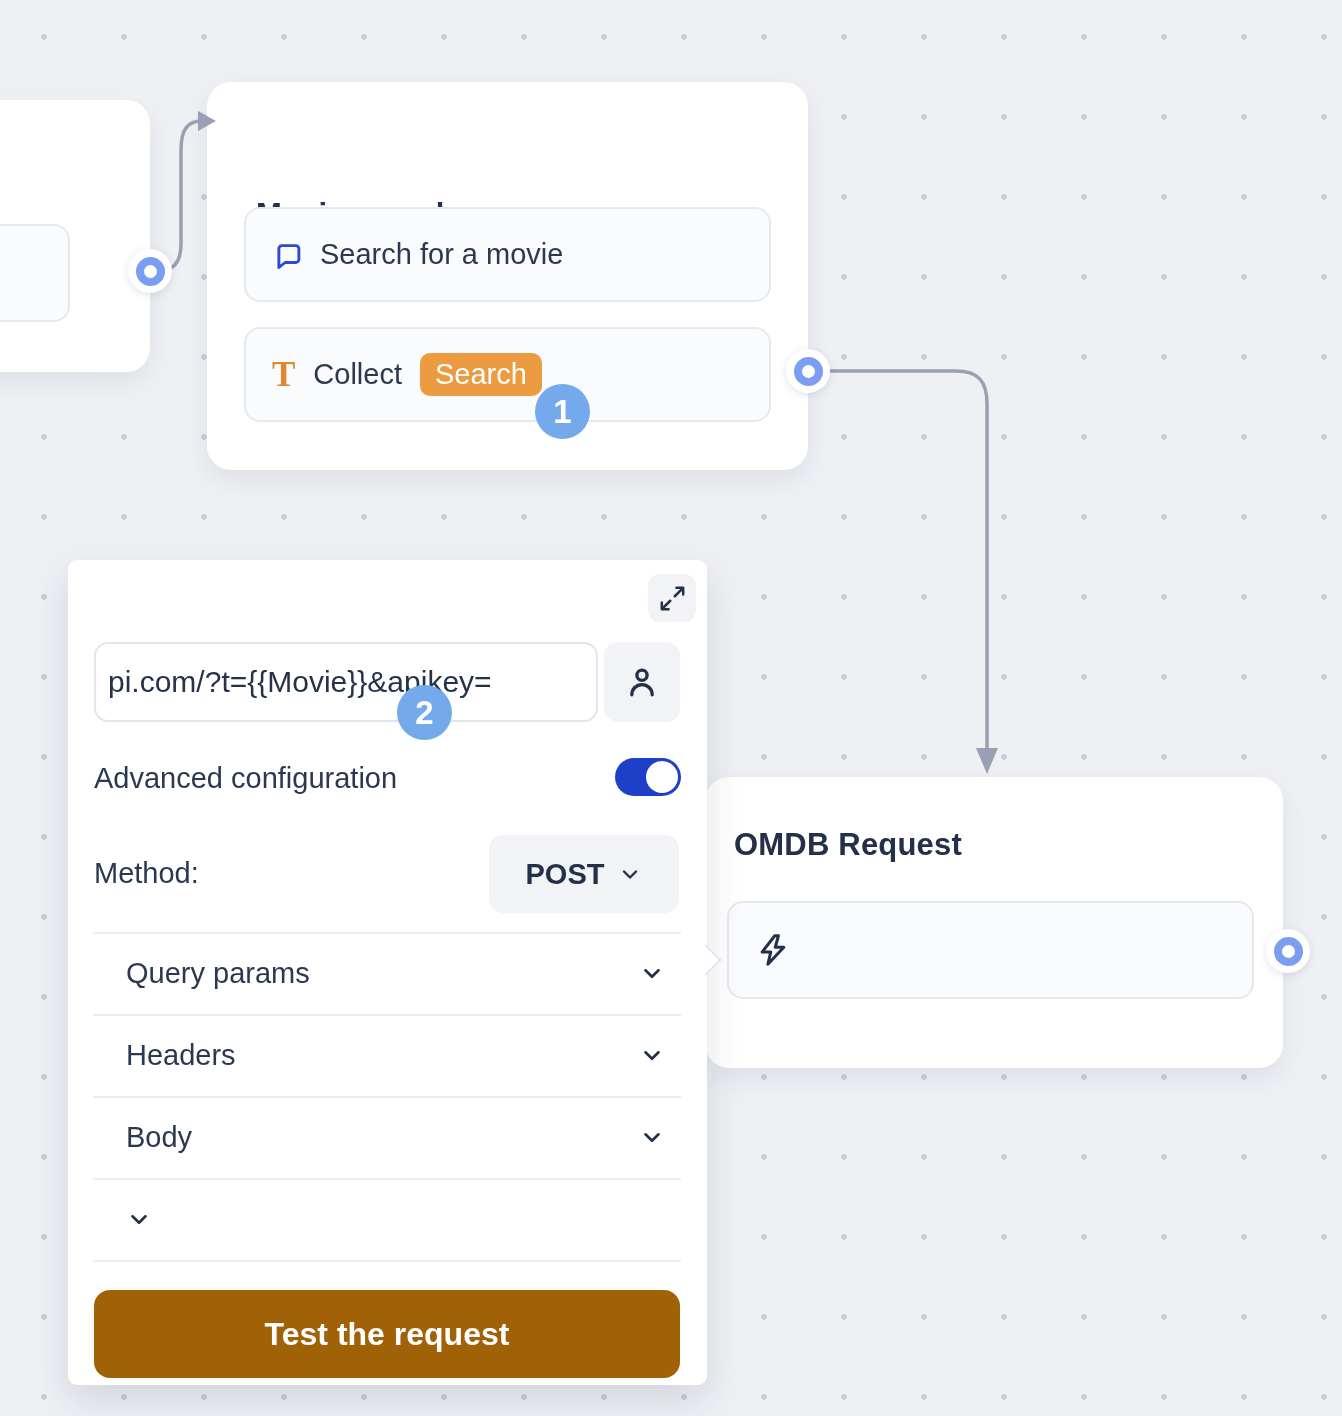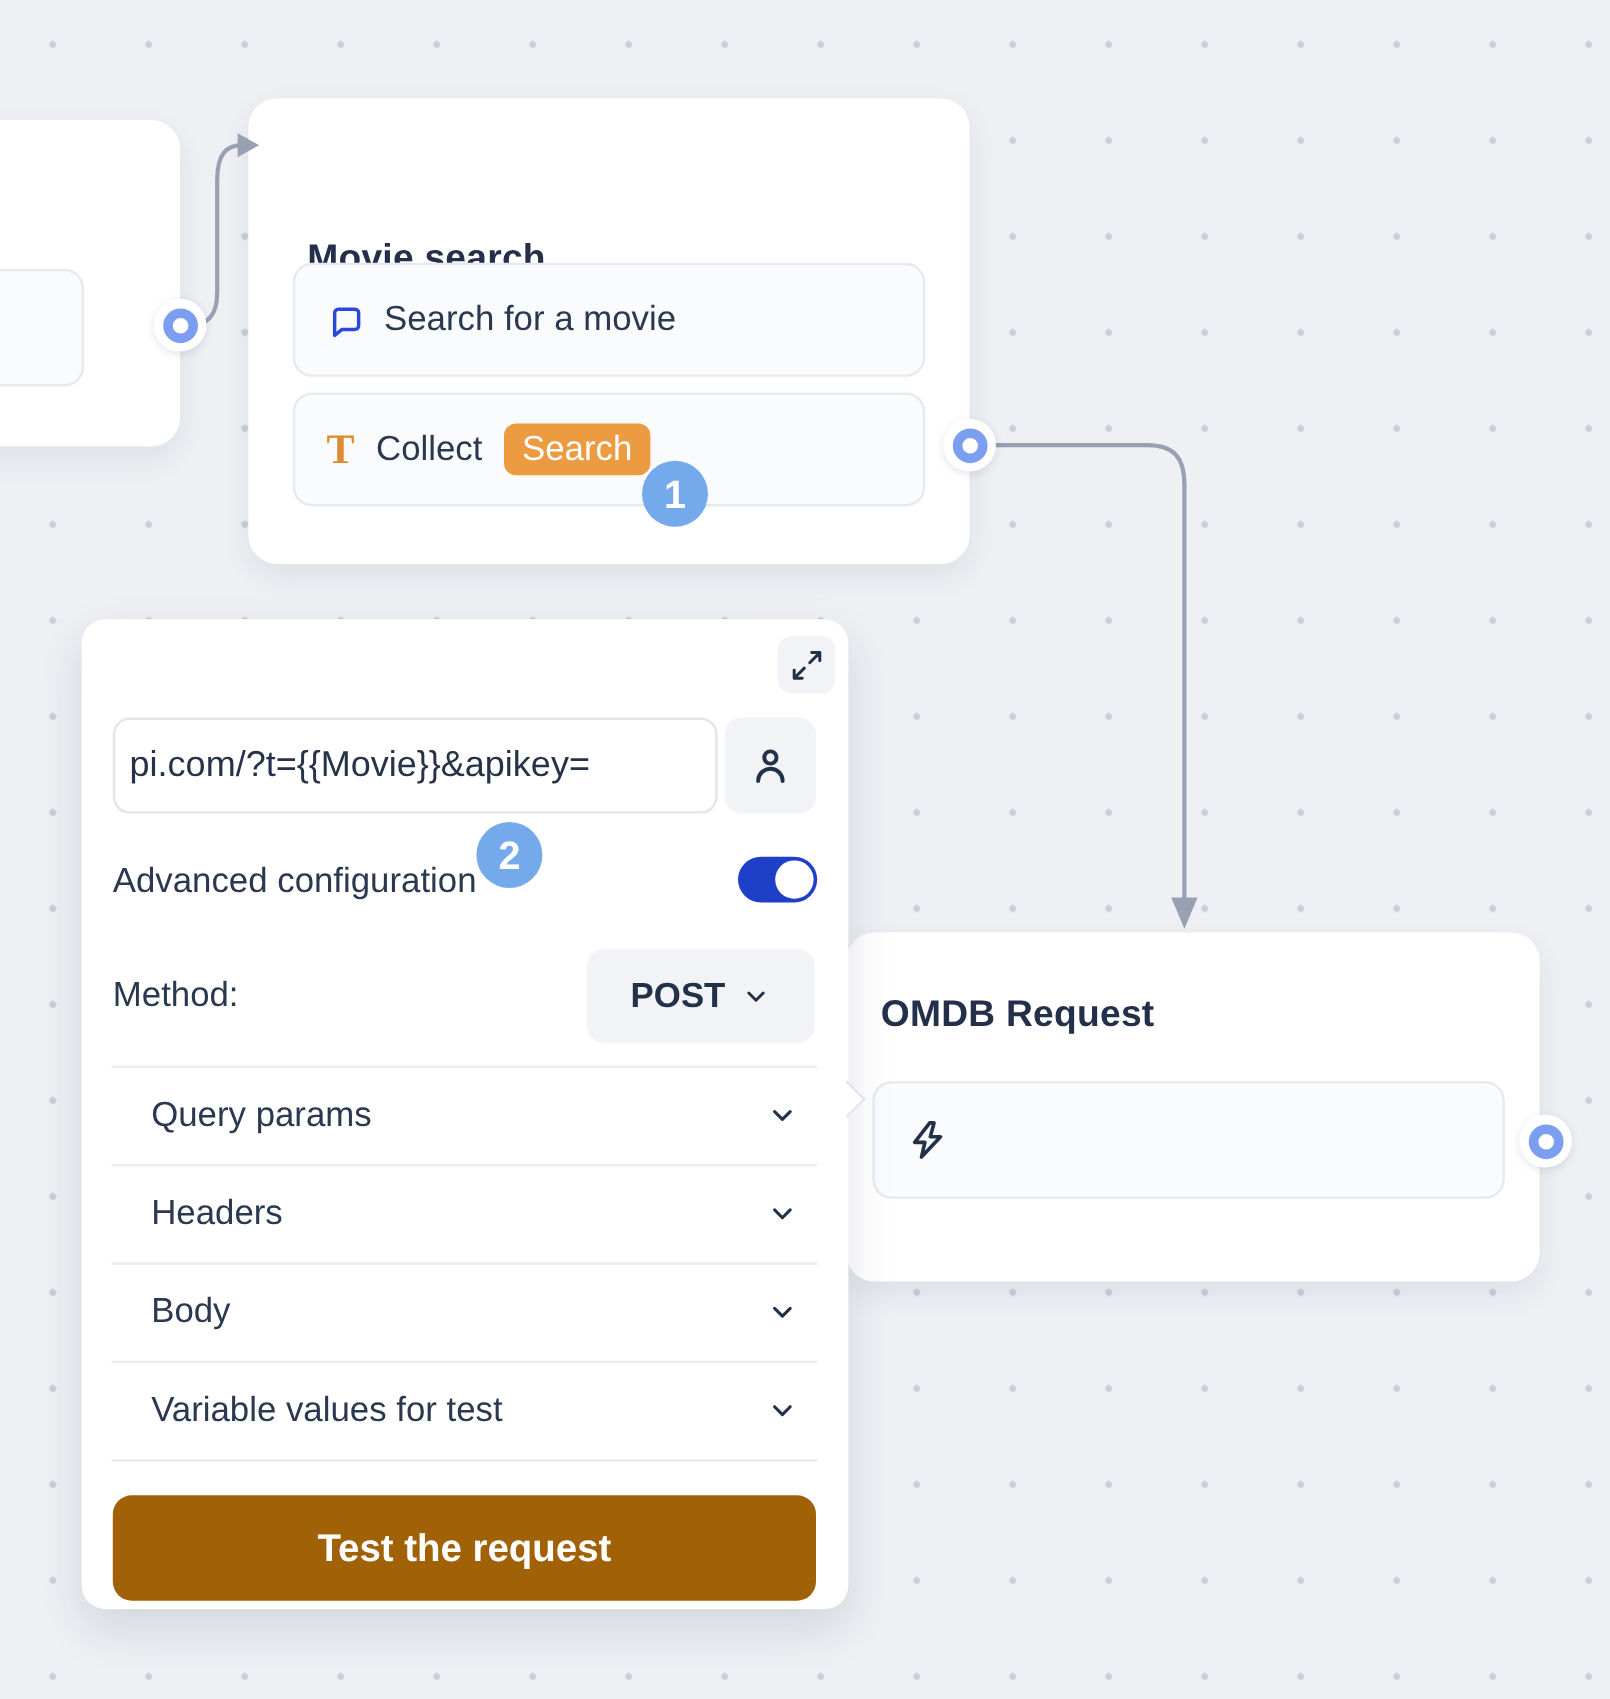--- a/index.html
+++ b/index.html
@@ -23,21 +23,21 @@
   .port-ring{width:29px;height:29px;border-radius:50%;border:8px solid #7b9ef0;background:#fff;}
   
   .edges{position:absolute;left:0;top:0;z-index:4;pointer-events:none;}
   
   .step-badge{position:absolute;width:55px;height:55px;border-radius:50%;background:#74a9ec;
     color:#fff;font-size:33px;font-weight:700;display:flex;align-items:center;justify-content:center;z-index:9;}
   
   .var-badge{background:#ec9b40;color:#fff;font-size:29px;padding:5px 15px;border-radius:10px;}
   .t-glyph{font-family:"Liberation Serif",serif;font-weight:700;color:#dd8a33;font-size:35px;line-height:1;}
   
-  .panel{position:absolute;left:68px;top:516px;width:639px;height:825px;background:#fff;border-radius:20px;
+  .panel{position:absolute;left:68px;top:560px;width:639px;height:825px;background:#fff;border-radius:9px;
     box-shadow:0 16px 38px rgba(28,42,80,.13);z-index:7;}
   .icon-btn{position:absolute;background:#f1f3f6;border-radius:12px;display:flex;align-items:center;justify-content:center;border:none;}
   .url-input{position:absolute;left:26px;top:82px;width:504px;height:80px;border:2px solid #e1e5ec;border-radius:14px;
     padding:0 12px;font-size:30px;color:#253248;background:#fff;white-space:nowrap;overflow:hidden;
     display:flex;align-items:center;}
   .panel-label{font-size:29px;color:#2b3950;}
   .toggle{position:absolute;left:547px;top:198px;width:66px;height:38px;border-radius:19px;background:#1e40c9;}
   .toggle .knob{position:absolute;right:3px;top:3px;width:32px;height:32px;border-radius:50%;background:#fff;}
   .select{position:absolute;left:421px;top:275px;width:190px;height:78px;background:#f1f3f6;border-radius:14px;
     display:flex;align-items:center;justify-content:center;gap:14px;}
@@ -64,21 +64,21 @@
   <svg class="edges" width="1342" height="1416" viewBox="0 0 1342 1416">
     <path d="M 154 272 C 174 272 181 262 181 244 L 181 150 C 181 129 188 121 202 121" fill="none" stroke="#98a0b2" stroke-width="3.5"></path>
     <polygon points="198,111 198,131 216,121" fill="#98a0b2"></polygon>
     <path d="M 828 371 L 956 371 C 978 371 987 381 987 404 L 987 750" fill="none" stroke="#98a0b2" stroke-width="3.5"></path>
     <polygon points="976,748 998,748 987,774" fill="#98a0b2"></polygon>
   </svg>
 
   <div class="node-card" style="left:207px;top:82px;width:601px;height:388px;z-index:2;">
     <div class="node-title" style="position:absolute;left:49px;top:115px;">Movie search</div>
 
-    <div class="node-item" style="left:37px;top:125px;width:527px;height:95px;margin-top:12px;">
+    <div class="node-item" style="left:37px;top:125px;width:527px;height:95px;">
       <span style="display:flex;">
         <svg width="30" height="30" viewBox="0 0 24 24" fill="none" stroke="#2a49d8" stroke-width="2.3" stroke-linejoin="round" stroke-linecap="round">
           <path d="M8 4.5 h11 a2.5 2.5 0 0 1 2.5 2.5 v8.5 a2.5 2.5 0 0 1 -2.5 2.5 H10.5 L5.5 22 V7 a2.5 2.5 0 0 1 2.5 -2.5 z"></path>
         </svg>
       </span>
       <span class="item-label">Search for a movie</span>
     </div>
 
     <div class="node-item" style="left:37px;top:245px;width:527px;height:95px;">
       <span class="t-glyph">T</span>
@@ -174,21 +174,20 @@
       <span class="panel-label">Body</span>
       <span style="display:flex;">
         <svg width="26" height="26" viewBox="0 0 24 24" fill="none" stroke="#223048" stroke-width="2.4" stroke-linecap="round" stroke-linejoin="round">
             <path d="M6 9.5 l6 6 6-6"></path>
           </svg>
       </span>
     </div>
     <div class="divider" style="top:618px;"></div>
 
     <div class="section-row" style="top:619px;">
-      <span class="panel-label">Variable values for test</span>
       <span style="display:flex;">
         <svg width="26" height="26" viewBox="0 0 24 24" fill="none" stroke="#223048" stroke-width="2.4" stroke-linecap="round" stroke-linejoin="round">
             <path d="M6 9.5 l6 6 6-6"></path>
           </svg>
       </span>
     </div>
     <div class="divider" style="top:700px;"></div>
 
     <button class="test-btn">Test the request</button>
   </div>

